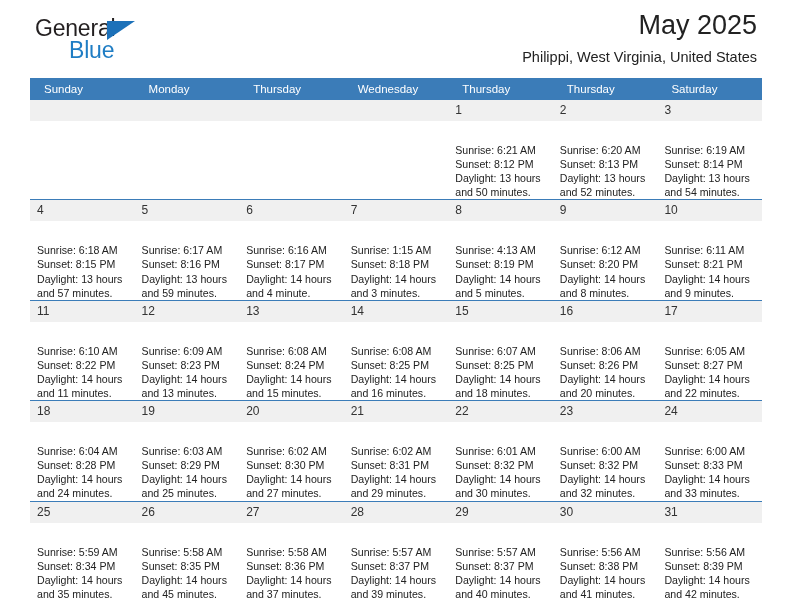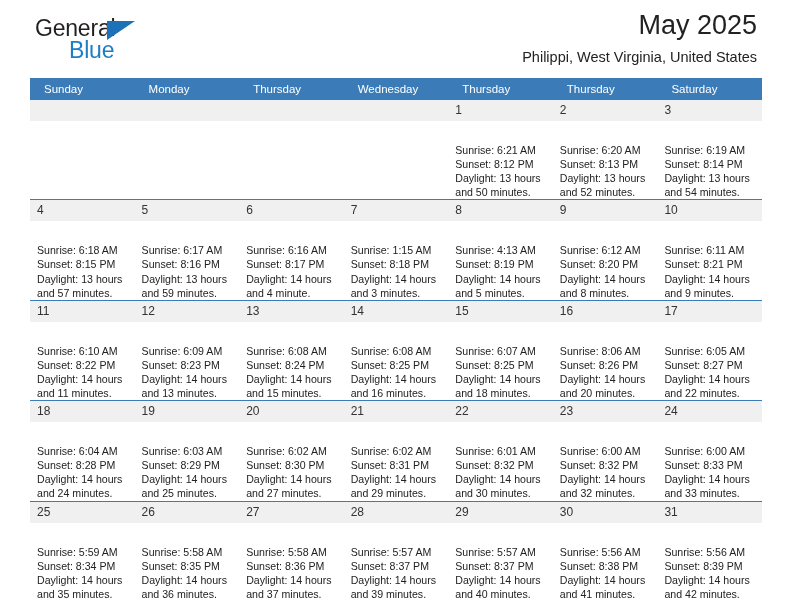--- a/index.html
+++ b/index.html
@@ -470,21 +470,21 @@
               </div>
             </div>
           </td>
           <td>
             <div class="cell">
               <div class="daynum">26</div>
               <div class="info">
                 <div>Sunrise: 5:58 AM</div>
                 <div>Sunset: 8:35 PM</div>
                 <div>Daylight: 14 hours</div>
-                <div>and 36 minutes.</div>
+                <div>and 45 minutes.</div>
               </div>
             </div>
           </td>
           <td>
             <div class="cell">
               <div class="daynum">27</div>
               <div class="info">
                 <div>Sunrise: 5:58 AM</div>
                 <div>Sunset: 8:36 PM</div>
                 <div>Daylight: 14 hours</div>

